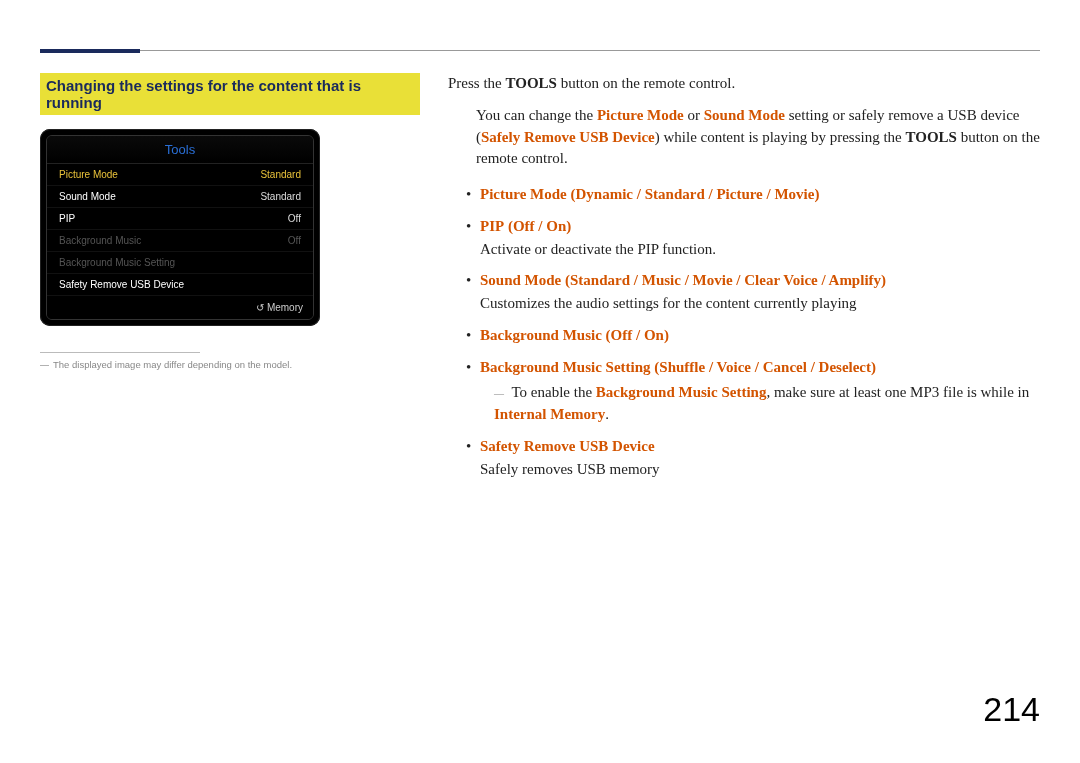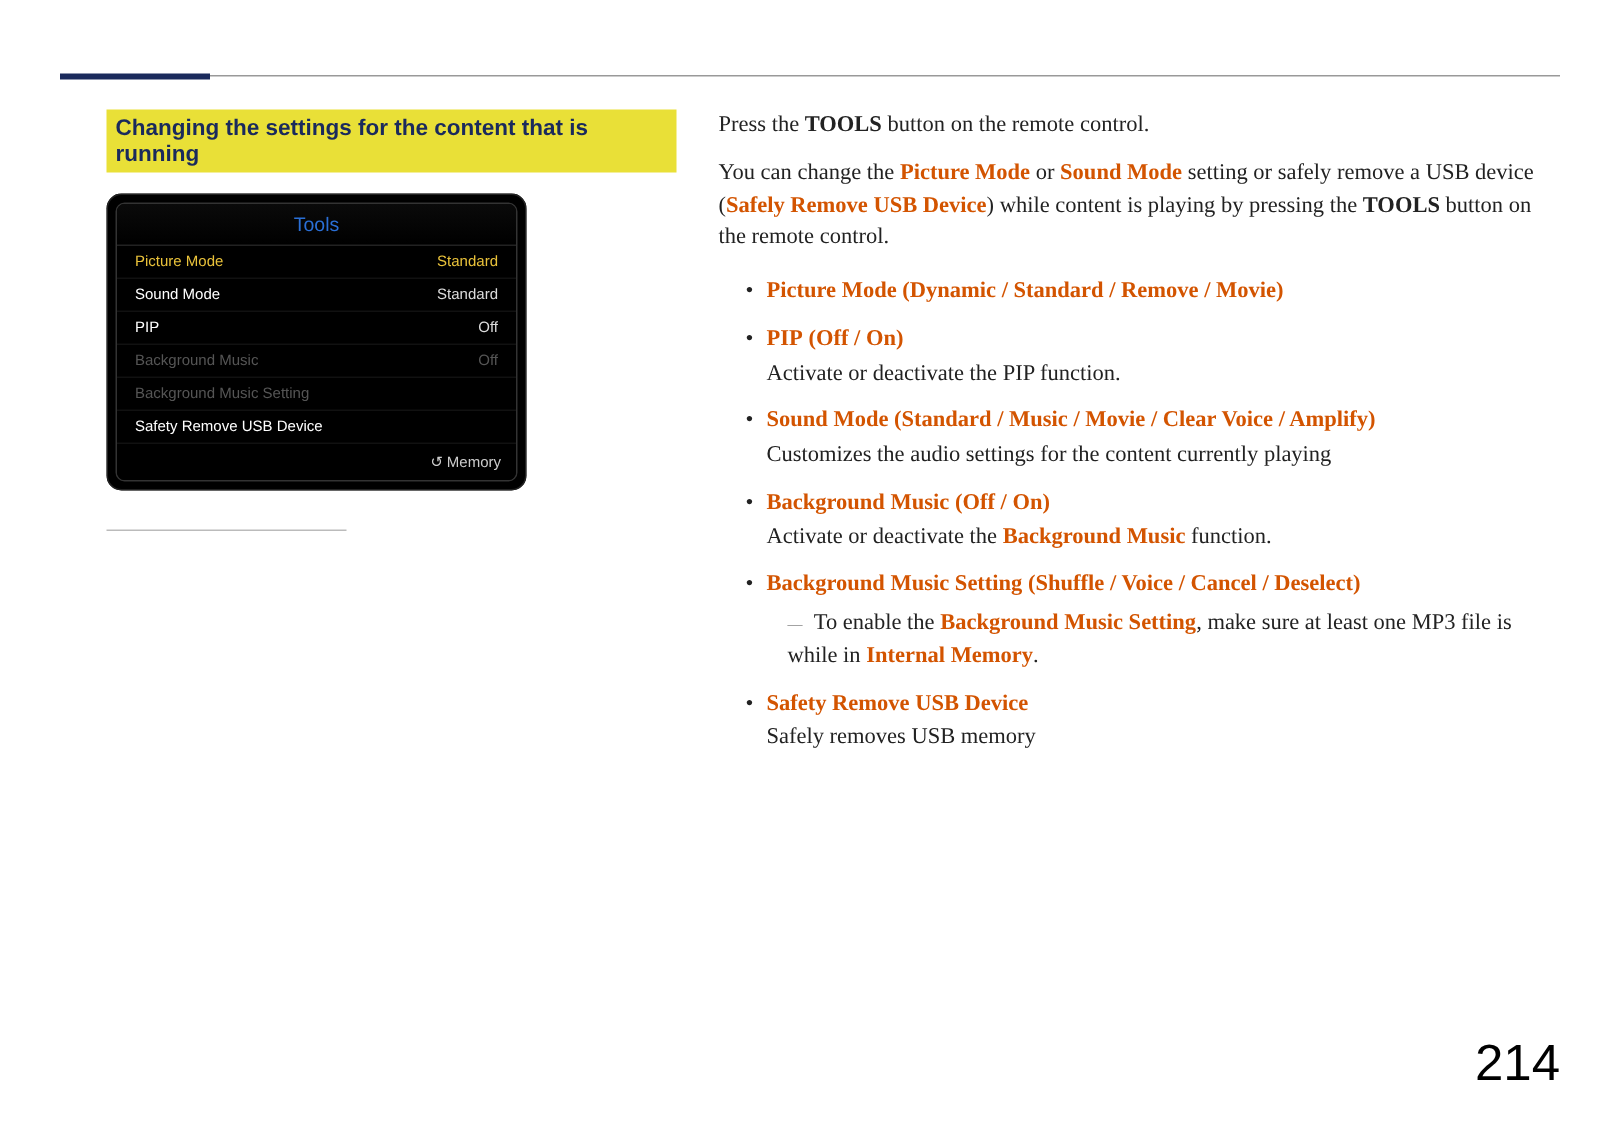--- a/index.html
+++ b/index.html
@@ -1,40 +1,40 @@
 <!DOCTYPE html>
 <html><head>
 <meta charset="utf-8">
 <style>
   * { margin: 0; padding: 0; box-sizing: border-box; }
   body { font-family: Arial, Helvetica, sans-serif; background: #fff; width: 1080px; height: 763px; position: relative; }
   .page { padding: 50px 40px 40px 40px; }
   .top-rule { border-top: 1px solid #999; margin-bottom: 0; position: relative; }
   .top-rule::before { content: ""; position: absolute; left: 0; top: -2px; width: 100px; height: 4px; background: #1a2a5c; }
   .content { display: flex; margin-top: 22px; }
-  .left-col { width: 380px; flex-shrink: 0; margin-right: 28px; margin-left: 31px; }
+  .left-col { width: 380px; flex-shrink: 0; margin-right: 28px; }
   .right-col { flex: 1; font-size: 15px; line-height: 1.45; color: #222; font-family: Liberation Serif, serif; }
   .section-title { background: #e9e037; color: #1a2a5c; font-weight: bold; font-size: 15px; padding: 4px 6px; display: inline-block; margin-bottom: 14px; }
   .device-frame { background: #000; border-radius: 10px; padding: 6px; width: 280px; box-shadow: 0 0 0 1px #222 inset; }
   .device-inner { border: 1px solid #333; border-radius: 6px; background: #000; overflow: hidden; }
   .device-header { color: #2a6fd6; text-align: center; font-size: 13px; padding: 6px 0; border-bottom: 1px solid #222; background: linear-gradient(#0a0a0a,#000); }
   .menu { font-size: 10px; }
   .menu-row { display: flex; justify-content: space-between; padding: 5px 12px; border-bottom: 0.5px solid #111; background: #000; color: #fff; }
   .menu-row.selected { color: #e9c23a; }
   .menu-row.disabled { color: #555; }
   .menu-row.disabled .val { color: #555; }
   .menu-row .val { color: #dcdcdc; }
   .menu-row.selected .val { color: #e9c23a; }
   .device-footer { text-align: right; color: #ccc; font-size: 10px; padding: 6px 10px; background: #000; }
   .return-icon { display: inline-block; transform: scaleX(-1); margin-right: 2px; }
   .footnote-rule { border-top: 1px solid #bbb; width: 160px; margin-top: 26px; }
   .footnote { color: #888; font-size: 9.5px; margin-top: 6px; }
   .footnote::before { content: "―"; color: #888; font-size: 9px; margin-right: 4px; }
   .right-col p { margin-bottom: 10px; }
-  .right-col .intro2 { margin-bottom: 14px; }
+  .right-col .intro2 { margin-bottom: 14px; margin-left: 28px; }
   .bold { font-weight: bold; }
   .orange { color: #d35400; font-weight: bold; }
   .sep { color: #d35400; font-weight: bold; }
   ul.bullets { list-style: none; margin-left: 18px; }
   ul.bullets > li { position: relative; padding-left: 14px; margin-bottom: 10px; }
   ul.bullets > li::before { content: "•"; position: absolute; left: 0; top: 0; color: #222; }
   ul.bullets li .desc { display: block; color: #222; font-weight: normal; margin-top: 1px; }
   .subnote { margin-left: 14px; margin-top: 4px; color: #222; }
   .subnote::before { content: "―"; margin-right: 4px; color: #888; font-size: 10px; }
   .page-num { position: absolute; right: 40px; bottom: 34px; color: #000000; font-size: 34px; font-weight: 300; }
@@ -77,49 +77,49 @@
               <span class="val"></span>
             </div>
           </div>
           <div class="device-footer">
             <span class="return-icon">↻</span><span>Memory</span>
           </div>
         </div>
       </div>
 
       <div class="footnote-rule"></div>
+      <div class="footnote">The displayed image may differ depending on the model.</div>
     </div>
 
     <div class="right-col">
       <p>
         <span>Press the </span><span class="bold">TOOLS</span><span> button on the remote control.</span>
       </p>
       <p class="intro2">
         <span>You can change the </span><span class="orange">Picture Mode</span><span> or </span><span class="orange">Sound Mode</span><span> setting or safely remove a USB device (</span><span class="orange">Safely Remove USB Device</span><span>) while content is playing by pressing the </span><span class="bold">TOOLS</span><span> button on the remote control.</span>
       </p>
 
       <ul class="bullets">
         <li>
           <span class="orange">Picture Mode</span>
-          <span class="orange"> (</span><span class="orange">Dynamic</span><span class="sep"> / </span><span class="orange">Standard</span><span class="sep"> / </span><span class="orange">Remove</span><span class="sep"> / </span><span class="orange">Movie</span><span class="orange">)</span>
+          <span class="orange"> (</span><span class="orange">Dynamic</span><span class="sep"> / </span><span class="orange">Standard</span><span class="sep"> / </span><span class="orange">Picture</span><span class="sep"> / </span><span class="orange">Movie</span><span class="orange">)</span>
         </li>
         <li>
           <span class="orange">PIP</span>
           <span class="orange"> (</span><span class="orange">Off</span><span class="sep"> / </span><span class="orange">On</span><span class="orange">)</span>
           <span class="desc">Activate or deactivate the PIP function.</span>
         </li>
         <li>
           <span class="orange">Sound Mode</span>
           <span class="orange"> (</span><span class="orange">Standard</span><span class="sep"> / </span><span class="orange">Music</span><span class="sep"> / </span><span class="orange">Movie</span><span class="sep"> / </span><span class="orange">Clear Voice</span><span class="sep"> / </span><span class="orange">Amplify</span><span class="orange">)</span>
           <span class="desc">Customizes the audio settings for the content currently playing</span>
         </li>
         <li>
           <span class="orange">Background Music</span>
           <span class="orange"> (</span><span class="orange">Off</span><span class="sep"> / </span><span class="orange">On</span><span class="orange">)</span>
-          <span class="desc"><span>Activate or deactivate the </span><span class="orange">Background Music</span><span> function.</span></span>
         </li>
         <li>
           <span class="orange">Background Music Setting</span>
           <span class="orange"> (</span><span class="orange">Shuffle</span><span class="sep"> / </span><span class="orange">Voice</span><span class="sep"> / </span><span class="orange">Cancel</span><span class="sep"> / </span><span class="orange">Deselect</span><span class="orange">)</span>
           <div class="subnote">
             <span>To enable the </span><span class="orange">Background Music Setting</span><span>, make sure at least one MP3 file is while in </span><span class="orange">Internal Memory</span><span>.</span>
           </div>
         </li>
         <li>
           <span class="orange">Safety Remove USB Device</span>

